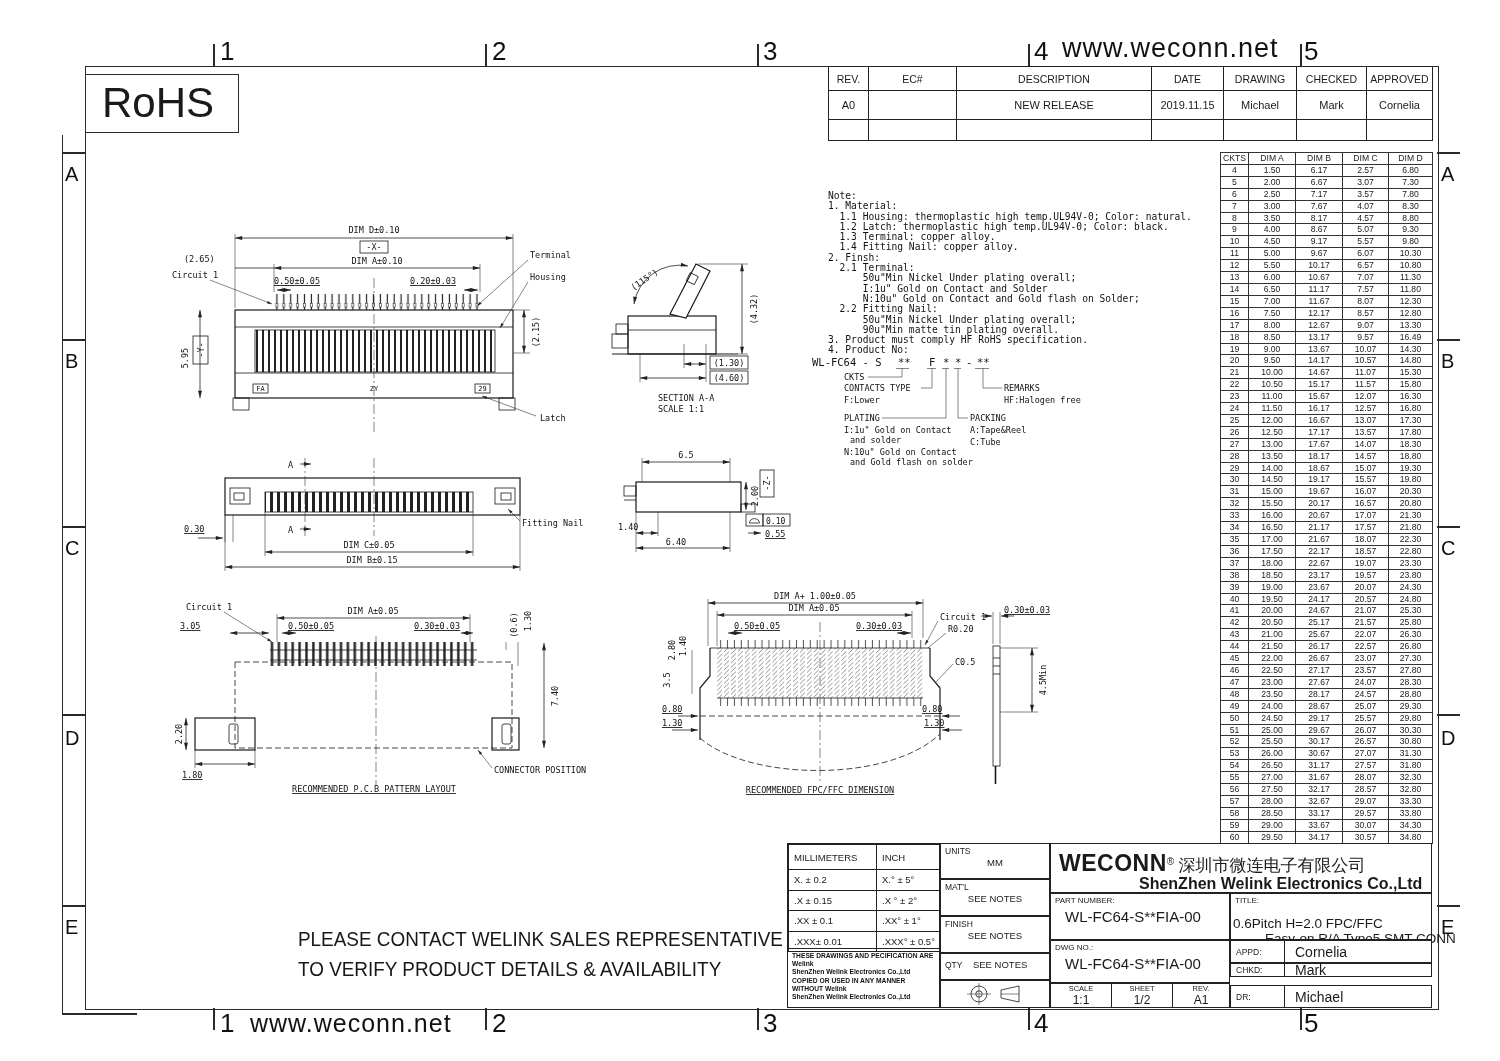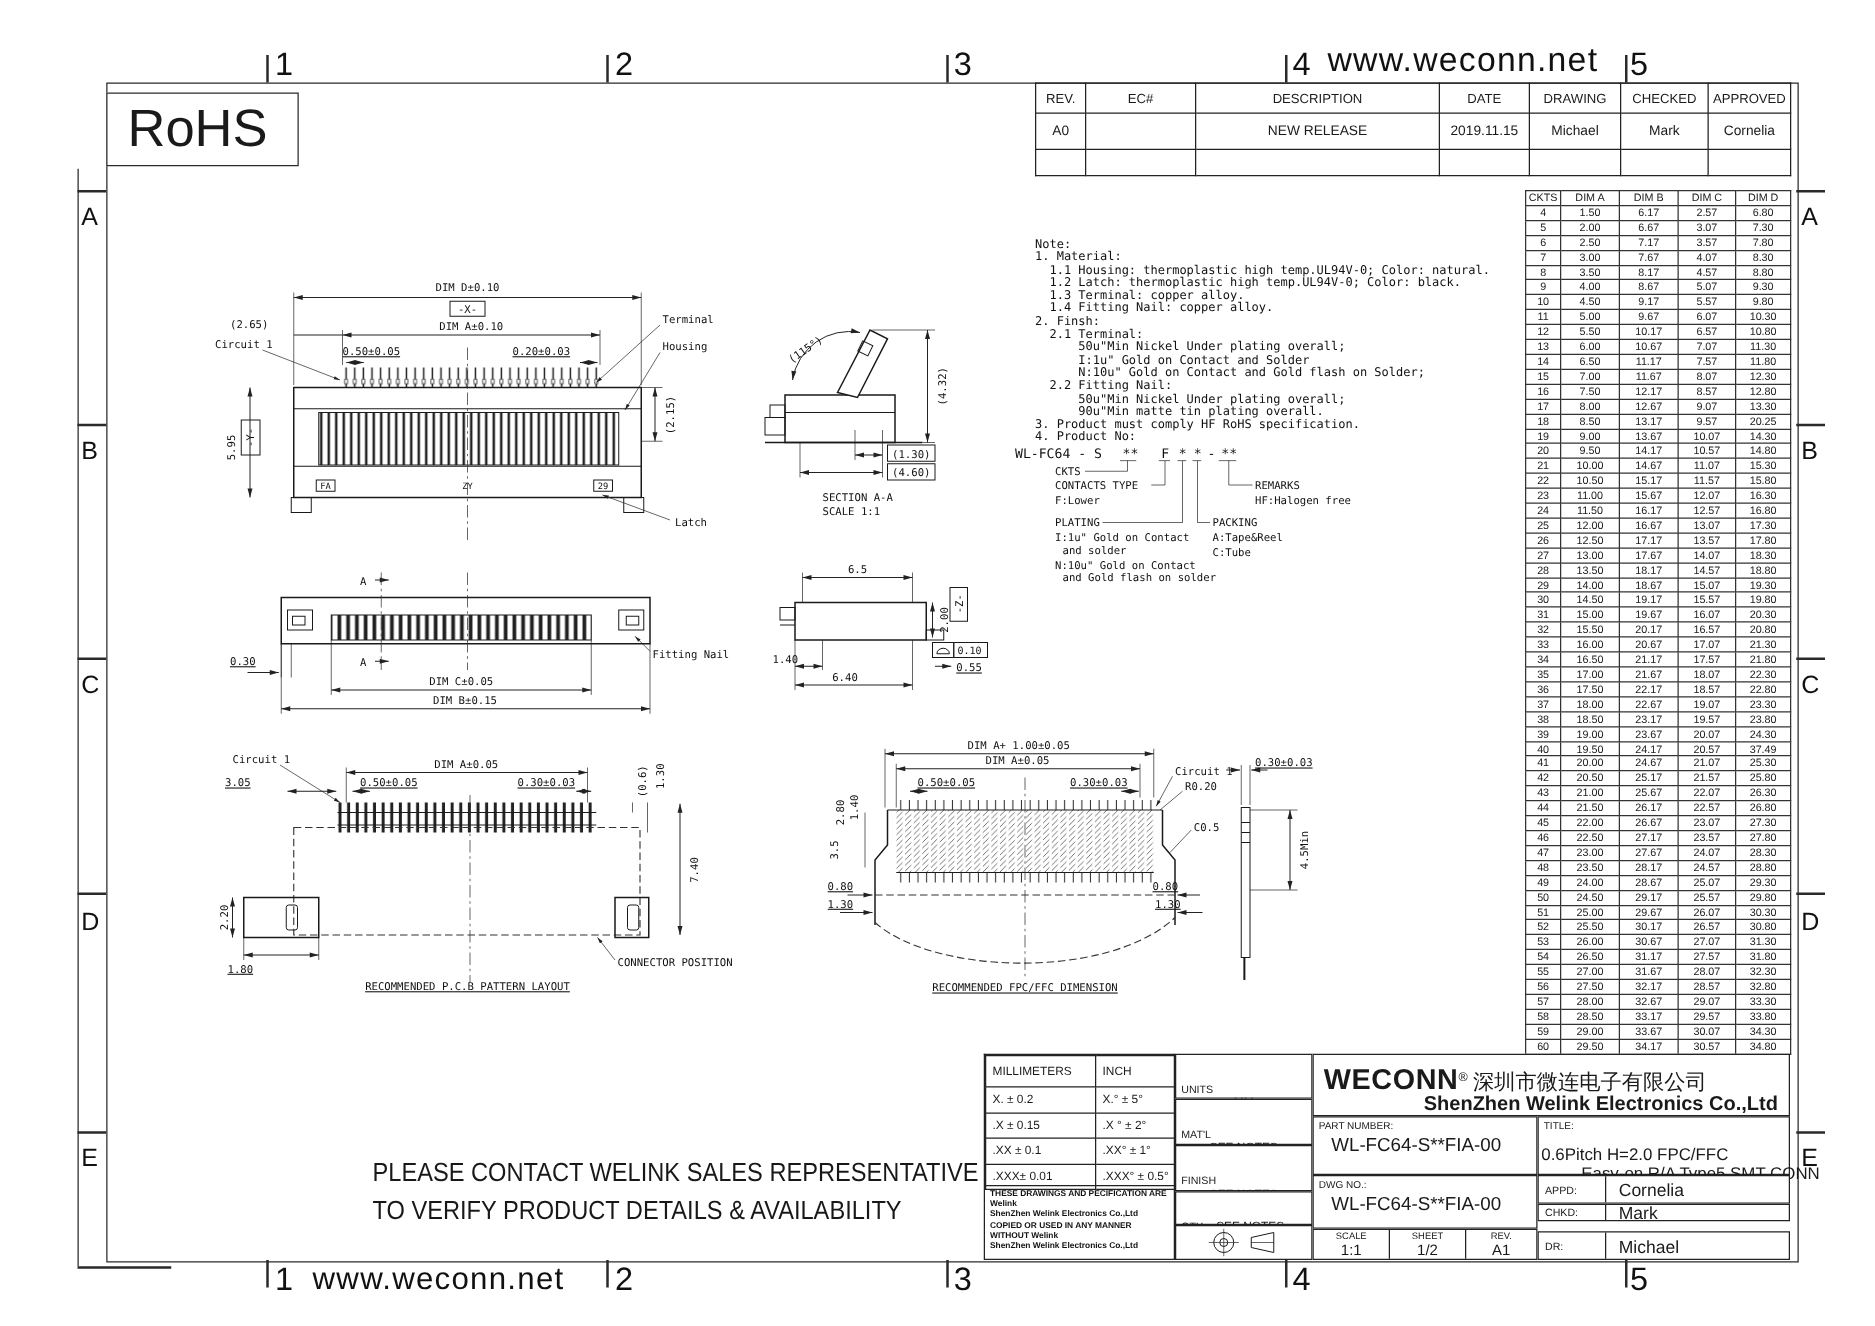--- a/index.html
+++ b/index.html
@@ -28,21 +28,21 @@
   .dimtbl table{width:212px;table-layout:fixed;}
   .dimtbl th,.dimtbl td{border:1px solid #333;text-align:center;font-size:8.6px;font-weight:400;padding:0;height:10.9px;line-height:10.9px;white-space:nowrap;}
   .notice{position:absolute;left:298px;top:924px;font-size:21px;font-weight:500;line-height:30px;color:#181818;transform:scaleX(0.9);transform-origin:left;}
   
   .tb-box{position:absolute;border:1.2px solid #222;background:#fff;box-sizing:border-box;}
   .toltbl table{width:153px;table-layout:fixed;}
   .toltbl th,.toltbl td{border:1.1px solid #222;font-weight:400;text-align:left;padding:0 0 0 5px;white-space:nowrap;overflow:hidden;}
   .toltbl th{font-size:9.5px;height:24px;}
   .toltbl td{font-size:9.5px;height:19.5px;}
   .legal{position:absolute;left:787px;top:948px;width:153px;height:60px;border:1.2px solid #222;box-sizing:border-box;padding:3px 2px 0 4px;font-size:6.7px;font-weight:700;line-height:8.2px;color:#111;}
-  .ublock .lab{font-size:8.5px;padding:2px 0 0 4px;margin-top:20px;}
+  .ublock .lab{font-size:8.5px;padding:2px 0 0 4px;}
   .ublock .val{font-size:9.5px;text-align:center;margin-top:1px;}
   .company-line1{font-size:15.5px;padding:6px 0 0 8px;white-space:nowrap;}
   .brand{font-weight:700;font-size:23px;letter-spacing:0.5px;text-align:center;}
   .reg{font-size:10px;vertical-align:super;}
   .company-line2{font-size:16px;font-weight:700;padding-left:88px;white-space:nowrap;margin-top:-2px;}
   .small-lab{font-size:8px;padding:2px 0 0 4px;}
   .big-val{font-size:15px;padding:3px 0 0 14px;white-space:nowrap;}
   .title-val{font-size:13.5px;padding-left:12px;white-space:nowrap;}
   .sig-lab{font-size:8.5px;padding-left:5px;}
   .sig-val{font-size:14px;padding-left:10px;}
@@ -344,21 +344,21 @@
             <td>8.00</td>
             <td>12.67</td>
             <td>9.07</td>
             <td>13.30</td>
           </tr>
           <tr>
             <td>18</td>
             <td>8.50</td>
             <td>13.17</td>
             <td>9.57</td>
-            <td>20.25</td>
+            <td>16.49</td>
           </tr>
           <tr>
             <td>19</td>
             <td>9.00</td>
             <td>13.67</td>
             <td>10.07</td>
             <td>14.30</td>
           </tr>
           <tr>
             <td>20</td>
@@ -498,21 +498,21 @@
             <td>19.00</td>
             <td>23.67</td>
             <td>20.07</td>
             <td>24.30</td>
           </tr>
           <tr>
             <td>40</td>
             <td>19.50</td>
             <td>24.17</td>
             <td>20.57</td>
-            <td>37.49</td>
+            <td>24.80</td>
           </tr>
           <tr>
             <td>41</td>
             <td>20.00</td>
             <td>24.67</td>
             <td>21.07</td>
             <td>25.30</td>
           </tr>
           <tr>
             <td>42</td>

